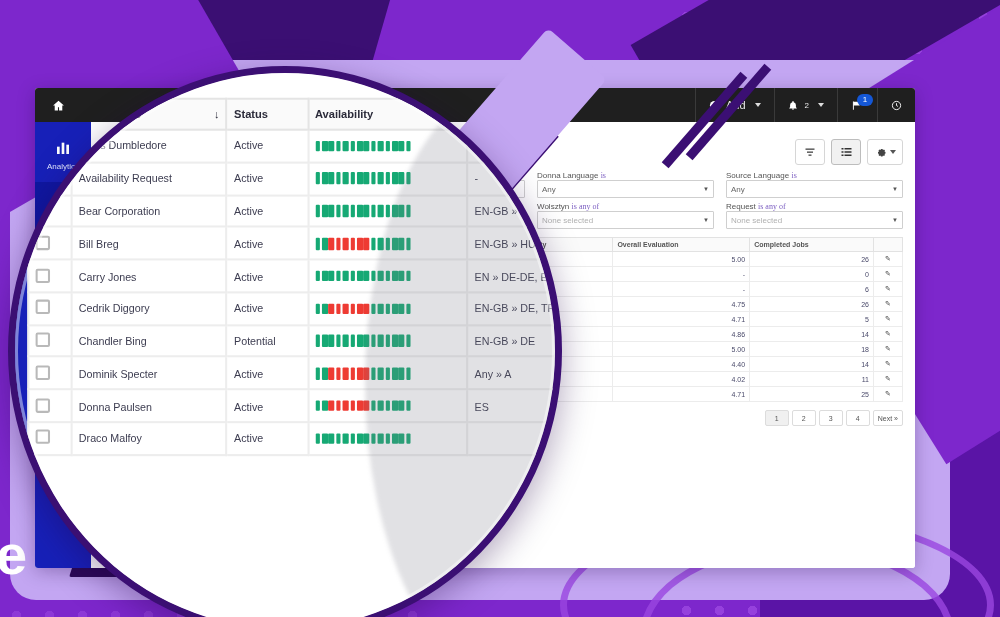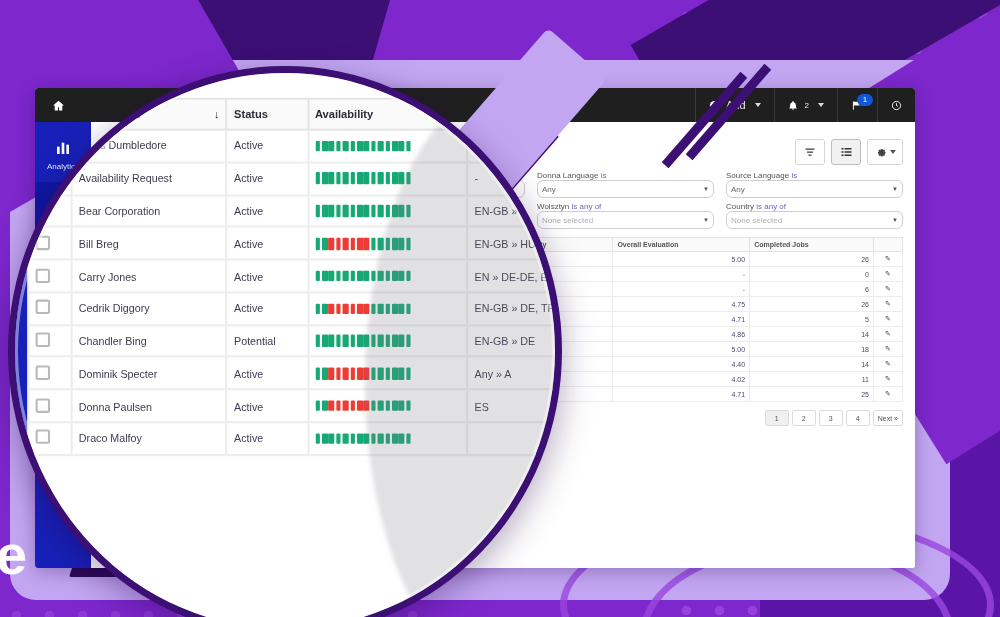--- a/index.html
+++ b/index.html
@@ -84,23 +84,23 @@
   .side-item{
     height:56px;display:flex;flex-direction:column;align-items:center;justify-content:center;gap:3px;
     font-size:8px;color:#dfe3ff;
   }
   .side-item.sel{background:#0f17a0;}
   .side-ico{width:22px;height:22px;display:flex;align-items:center;justify-content:center;}
   .content{flex:1;background:#fff;position:relative;padding:8px 12px;overflow:hidden;}
 
   .filter-grid{display:grid;grid-template-columns:repeat(5,1fr);gap:4px 12px;}
   .fl{font-size:8px;color:#555;white-space:nowrap;overflow:hidden;}
-  .fl .op{color:#7a5cc0;border-bottom:1px dotted #aaa;}
+  .fl .op{color:#7a5cc0;border-bottom:1px dotted #aaa;font-family:Liberation Serif, serif;}
   .fi{
-    height:16px;border:1px solid #cfcfcf;border-radius:6px;background:#fff;
+    height:16px;border:1px solid #cfcfcf;border-radius:1px;background:#fff;
     font-size:8px;color:#666;display:flex;align-items:center;padding:0 4px;justify-content:space-between;
   }
   .fi .ph{color:#b0b0b0;}
   .fi .ar{font-size:6px;color:#555;}
 
   .toolbar-row{display:flex;align-items:center;gap:6px;margin:9px 0 6px 0;}
   .tb-btn{
     height:24px;border:1px solid #d6d6d6;border-radius:3px;background:#fff;font-size:9px;color:#555;
     display:flex;align-items:center;padding:0 8px;gap:5px;
   }
@@ -336,21 +336,21 @@
               </div>
           </div>
           <div>
             <div class="fl"><span>Wolsztyn</span> <span class="op">is any of</span></div>
             <div class="fi">
                 <span class="ph">None selected</span>
                 <span class="ar">▼</span>
               </div>
           </div>
           <div>
-            <div class="fl"><span>Country</span> <span class="op">is any of</span></div>
+            <div class="fl"><span>Request</span> <span class="op">is any of</span></div>
             <div class="fi">
                 <span class="ph">None selected</span>
                 <span class="ar">▼</span>
               </div>
           </div>
         </div>
 
         <div style="margin-left:245px;">
           <table class="mini-table">
             <thead>

